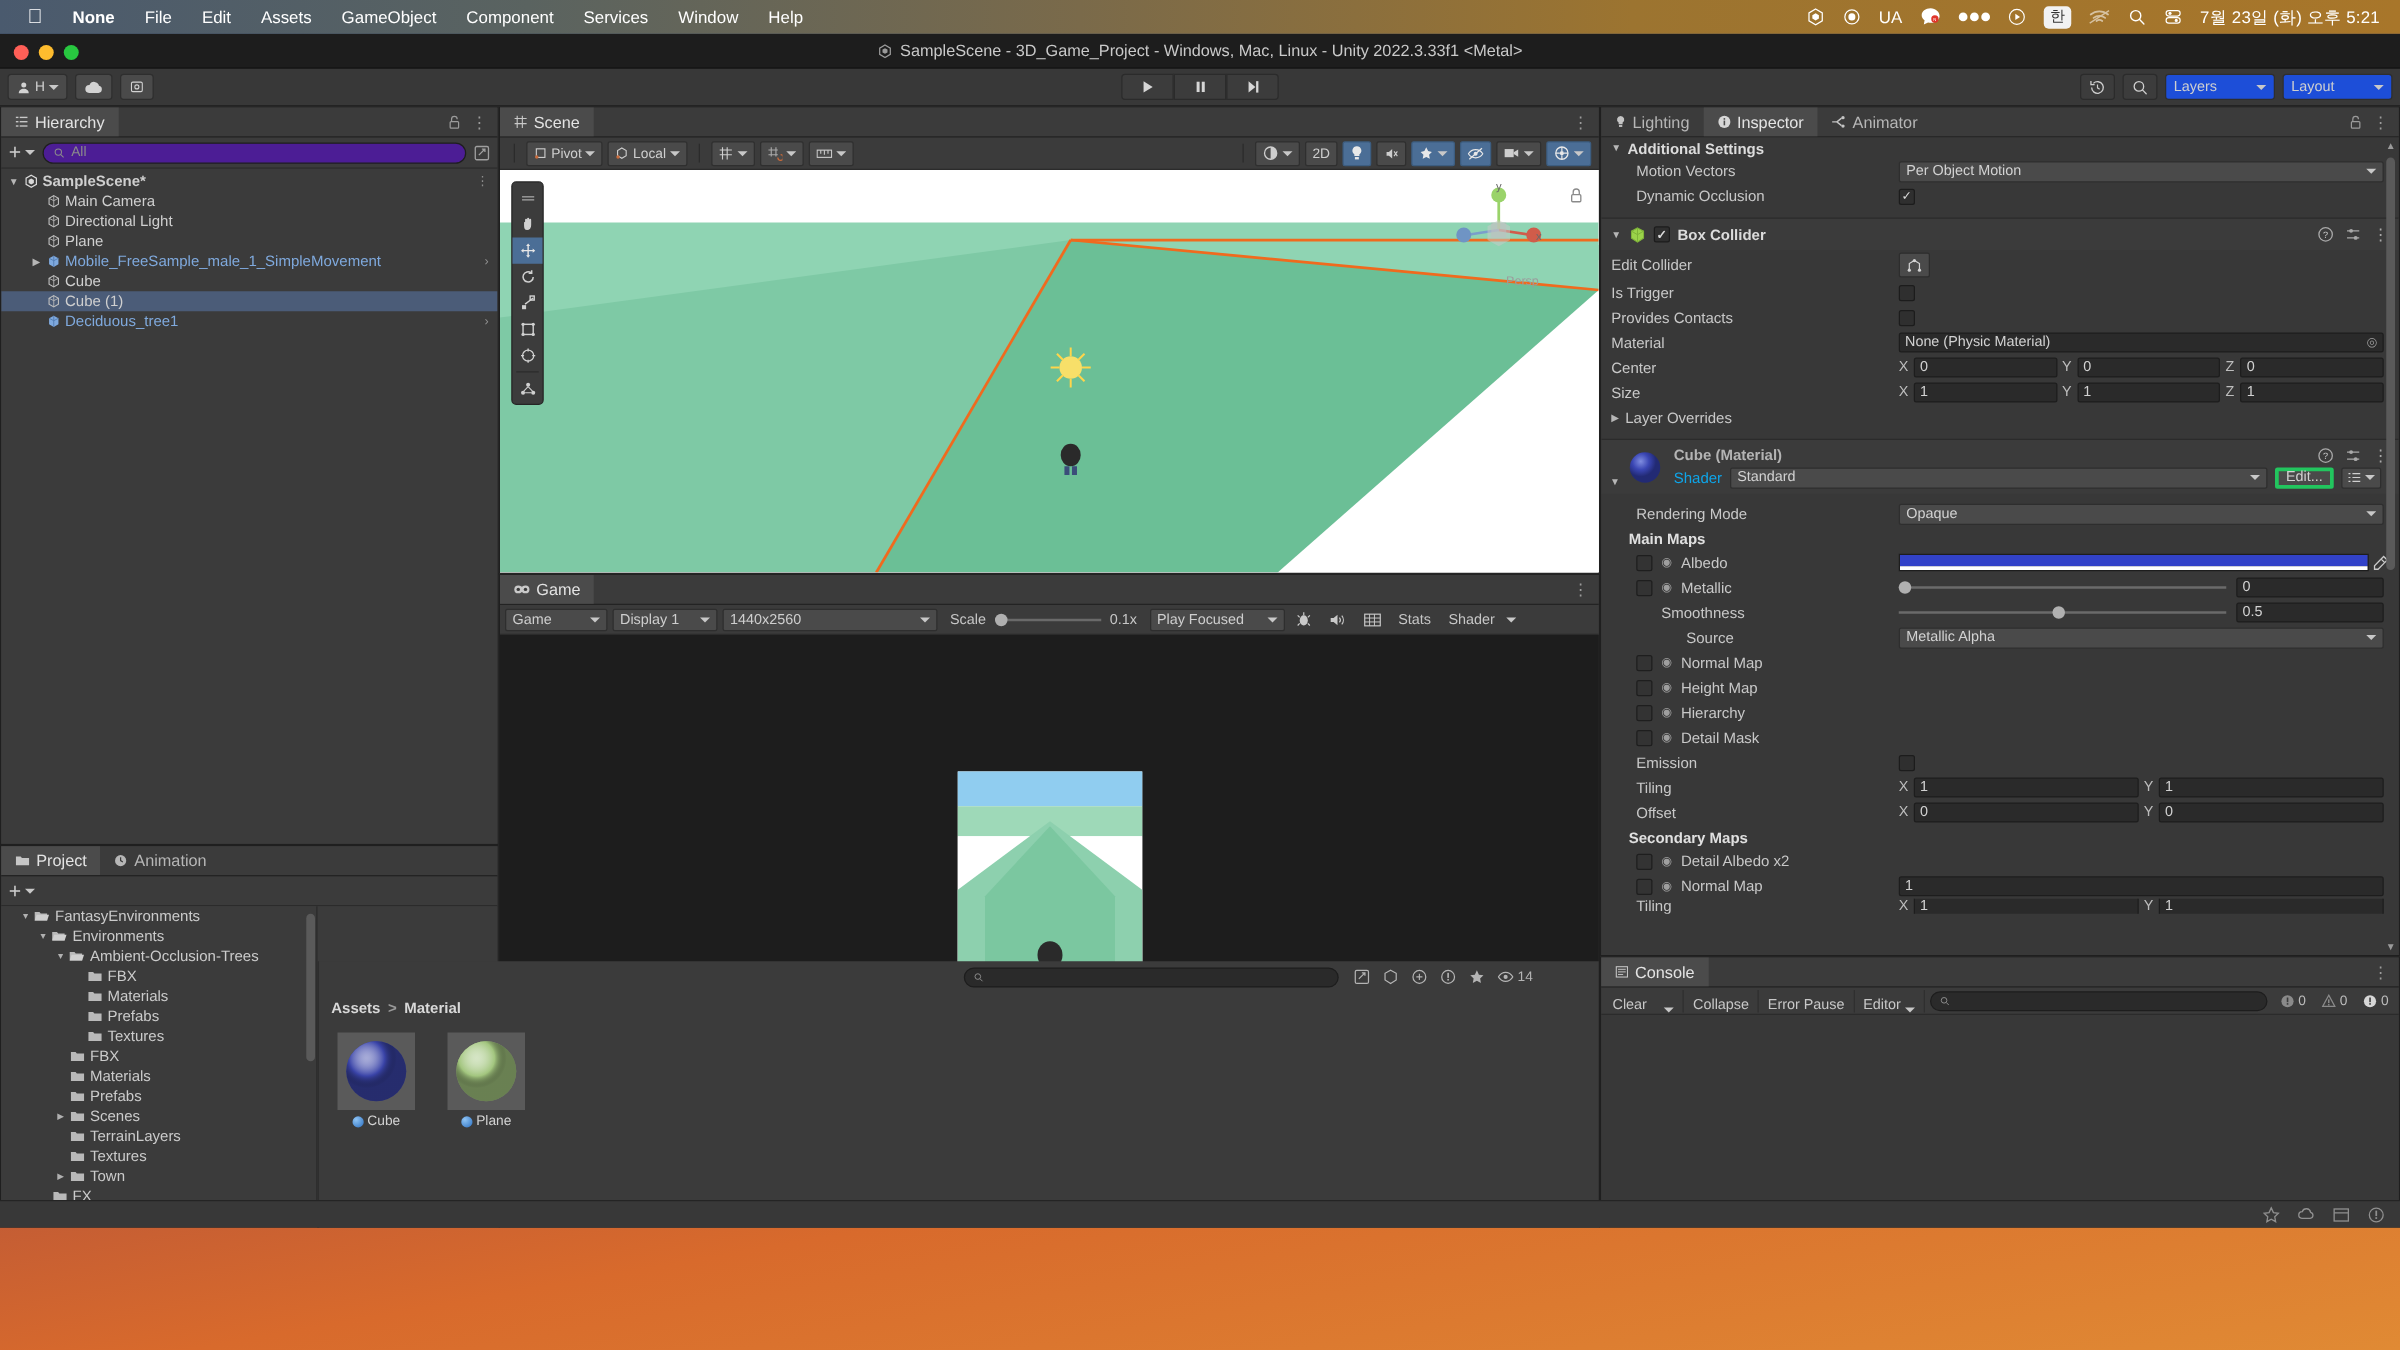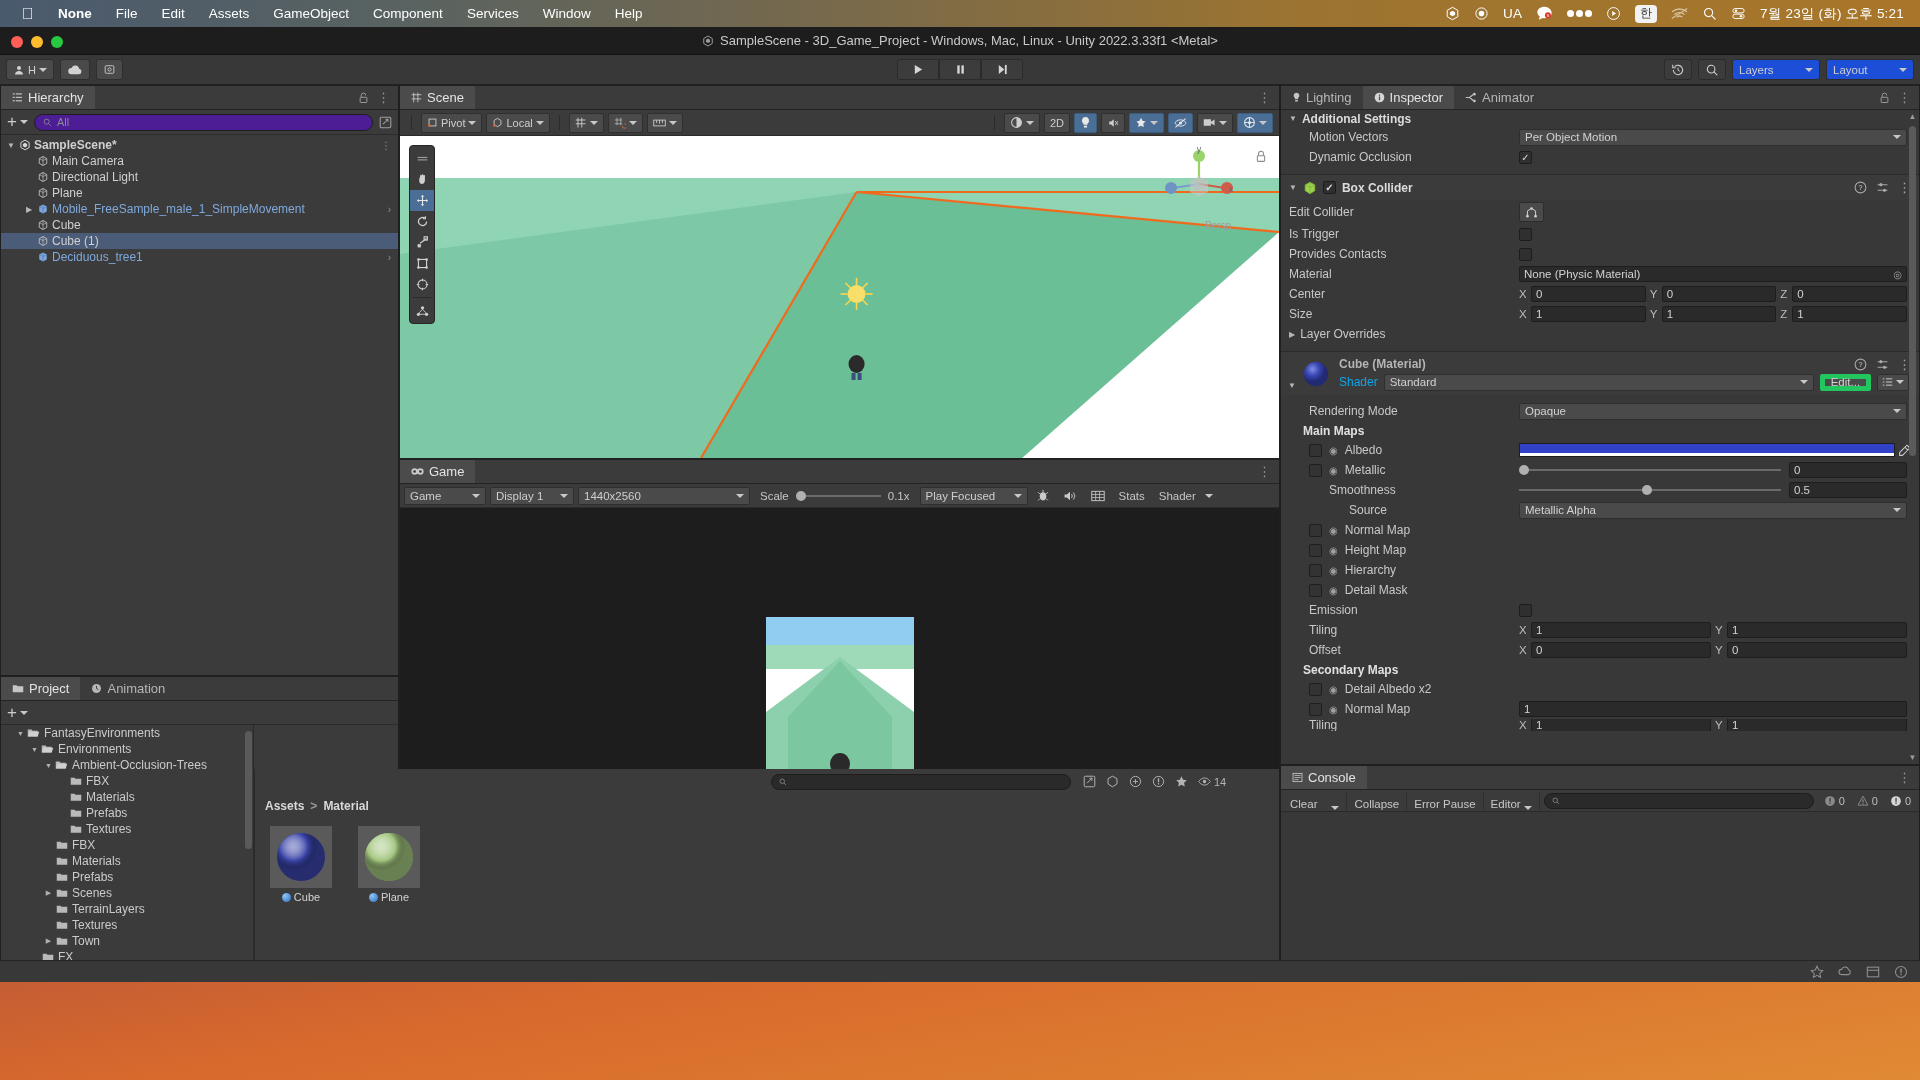--- a/index.html
+++ b/index.html
@@ -1159,21 +1159,21 @@
               <circle cx="16" cy="16" r="13" fill="url(#matball)"></circle>
             </svg>
             <div style="display:flex;flex-direction:column;gap:3px;flex:1;">
               <span style="color:#b4b4b4;font-weight:bold;font-size:12px;">Cube (Material)</span>
               <div style="display:flex;align-items:center;gap:6px;">
                 <span style="font-size:12px;color:#0ea5e9;font-weight:normal;">Shader</span>
                 <div class="drop-fld" style="margin-right:0;max-width:430px;">
                   <span>Standard</span>
                   <span class="caret"></span>
                 </div>
-                <div style="height:17px;background:#4a4a4a;border:5px solid #22c55e;border-radius:2px;padding:0 6px;display:flex;align-items:center;font-size:11.5px;color:#d2d2d2;">
+                <div style="height:17px;background:#4a4a4a;border:3px solid #22c55e;border-radius:2px;padding:0 6px;display:flex;align-items:center;font-size:11.5px;color:#d2d2d2;">
                   <span>Edit...</span>
                 </div>
                 <div style="height:17px;background:#4a4a4a;border:1px solid #2e2e2e;border-radius:2px;padding:0 4px;display:flex;align-items:center;gap:3px;">
                   <svg width="11" height="10" viewBox="0 0 14 12">
                       <path d="M1 2h2M5 2h8M1 6h2M5 6h8M1 10h2M5 10h8" stroke="#cfcfcf" stroke-width="1.2"></path>
                     </svg>
                   <span class="caret"></span>
                 </div>
               </div>
             </div>

